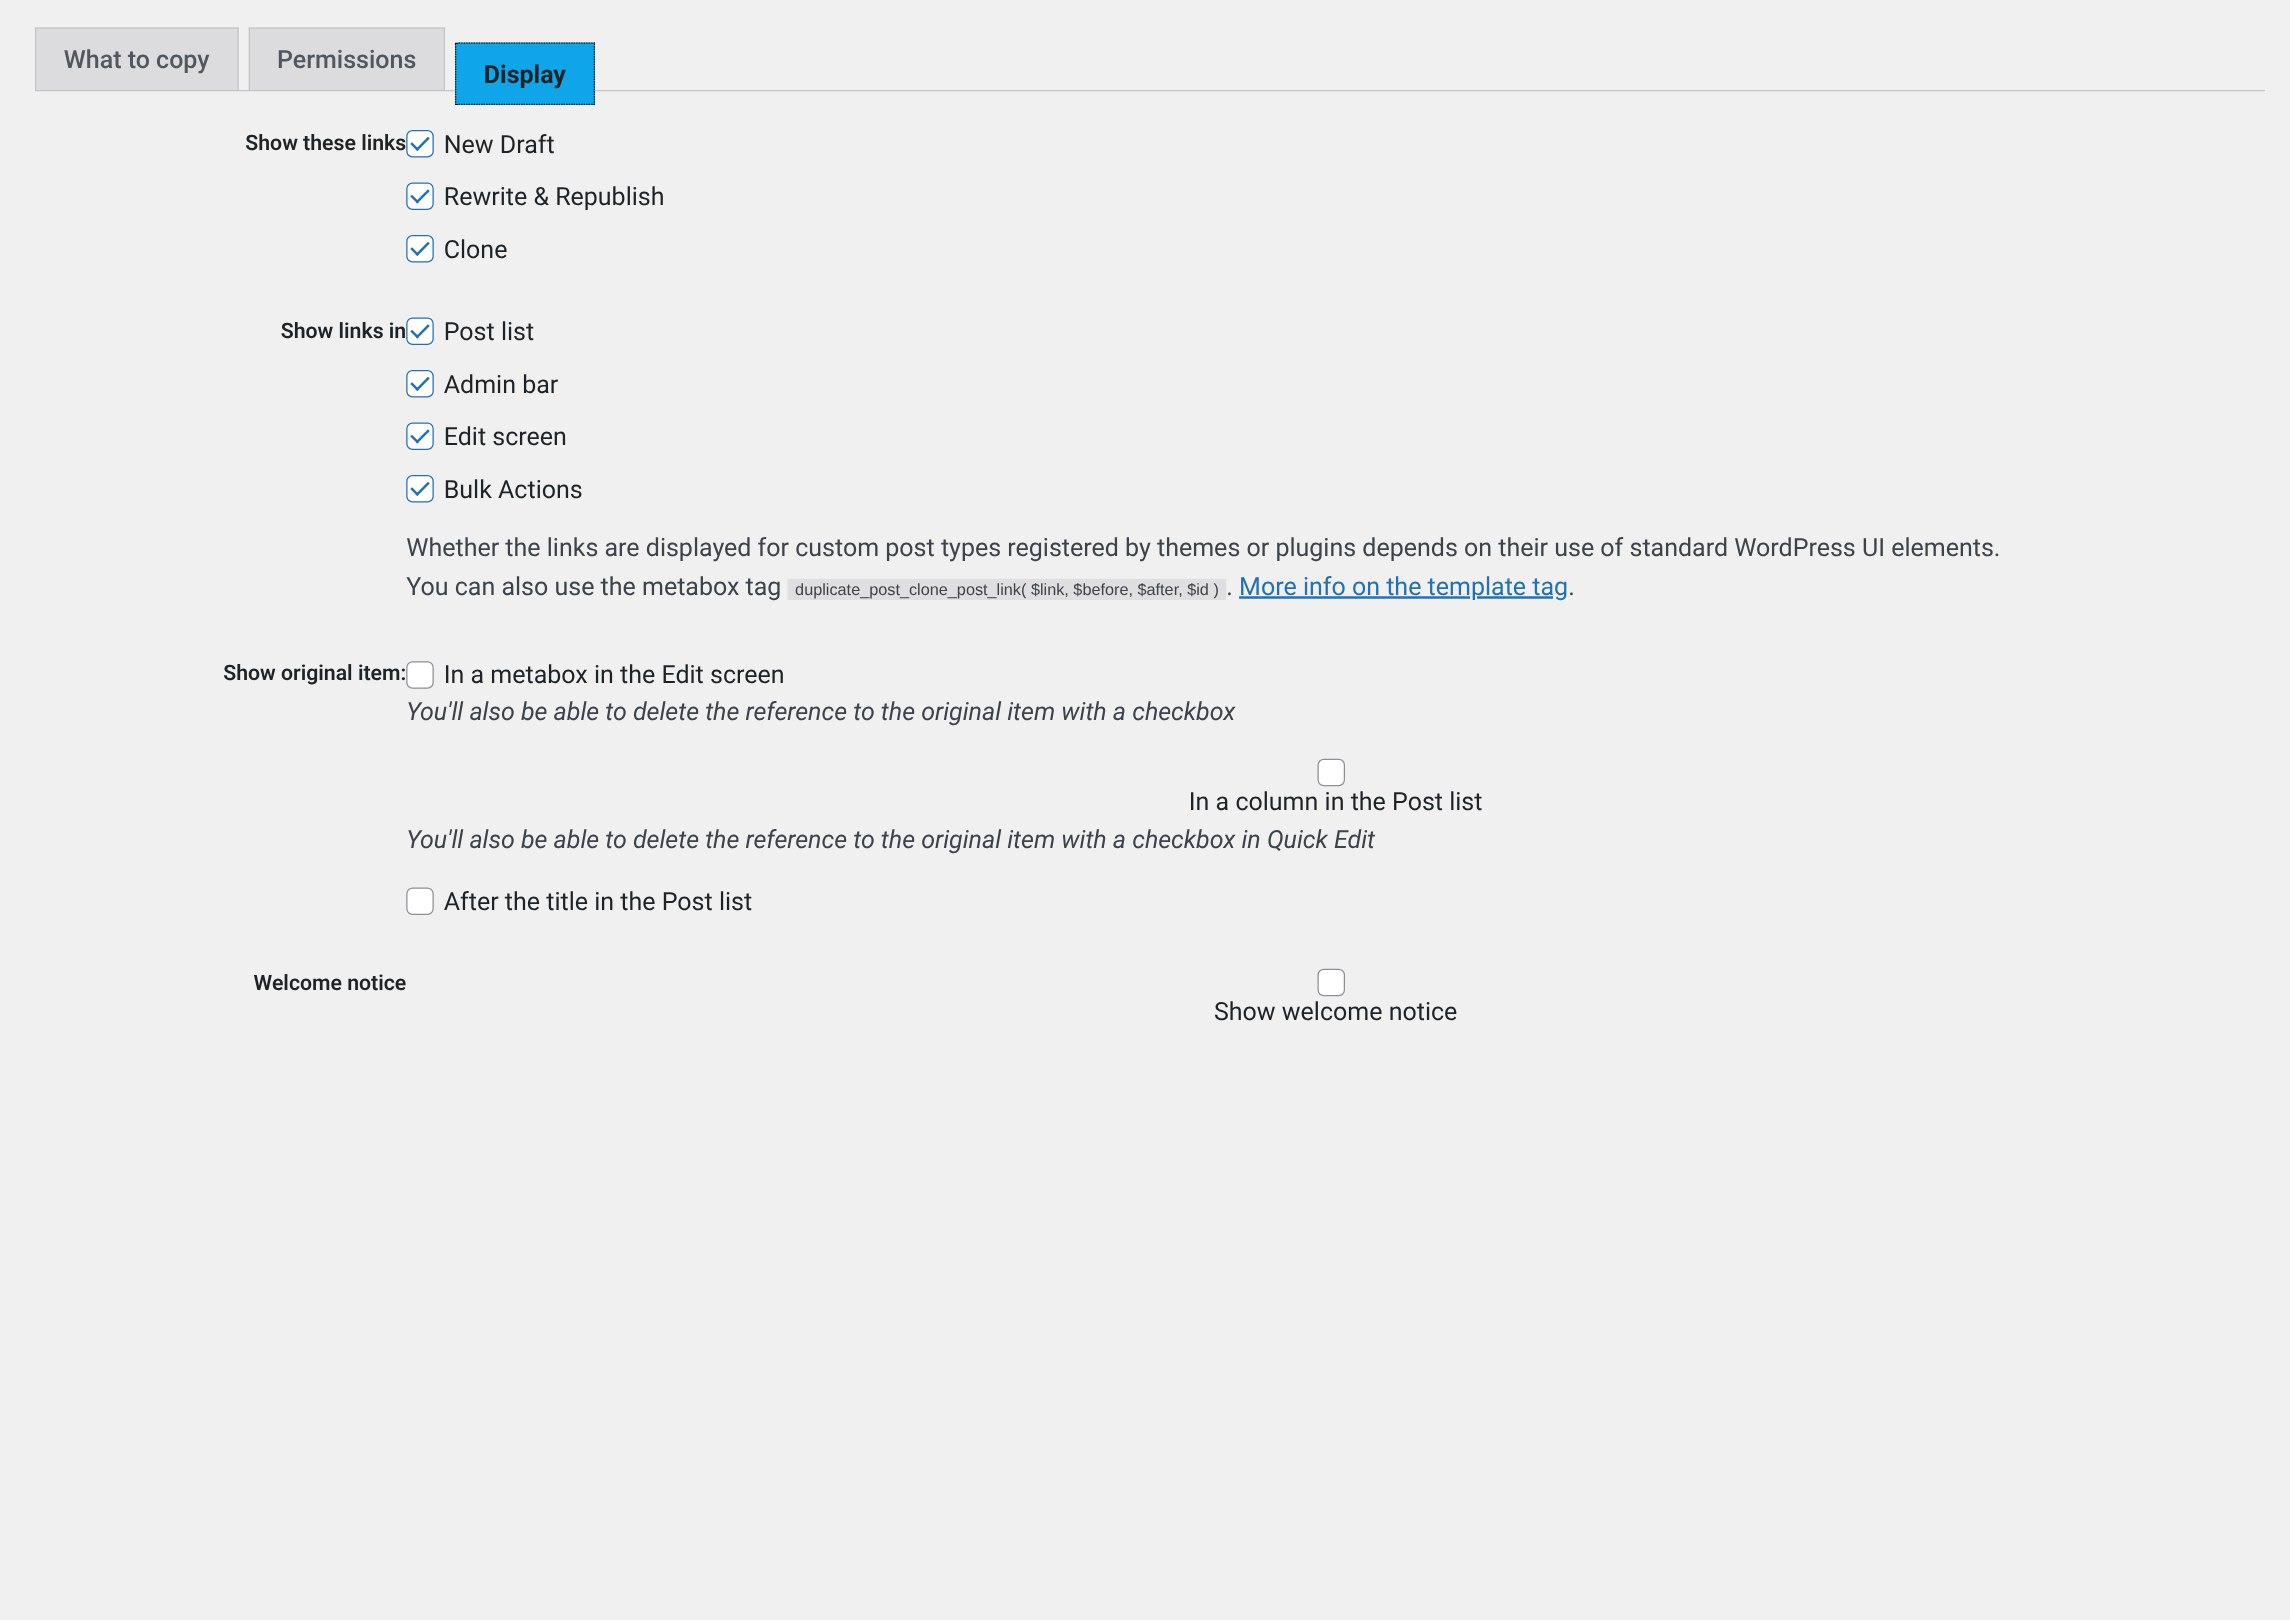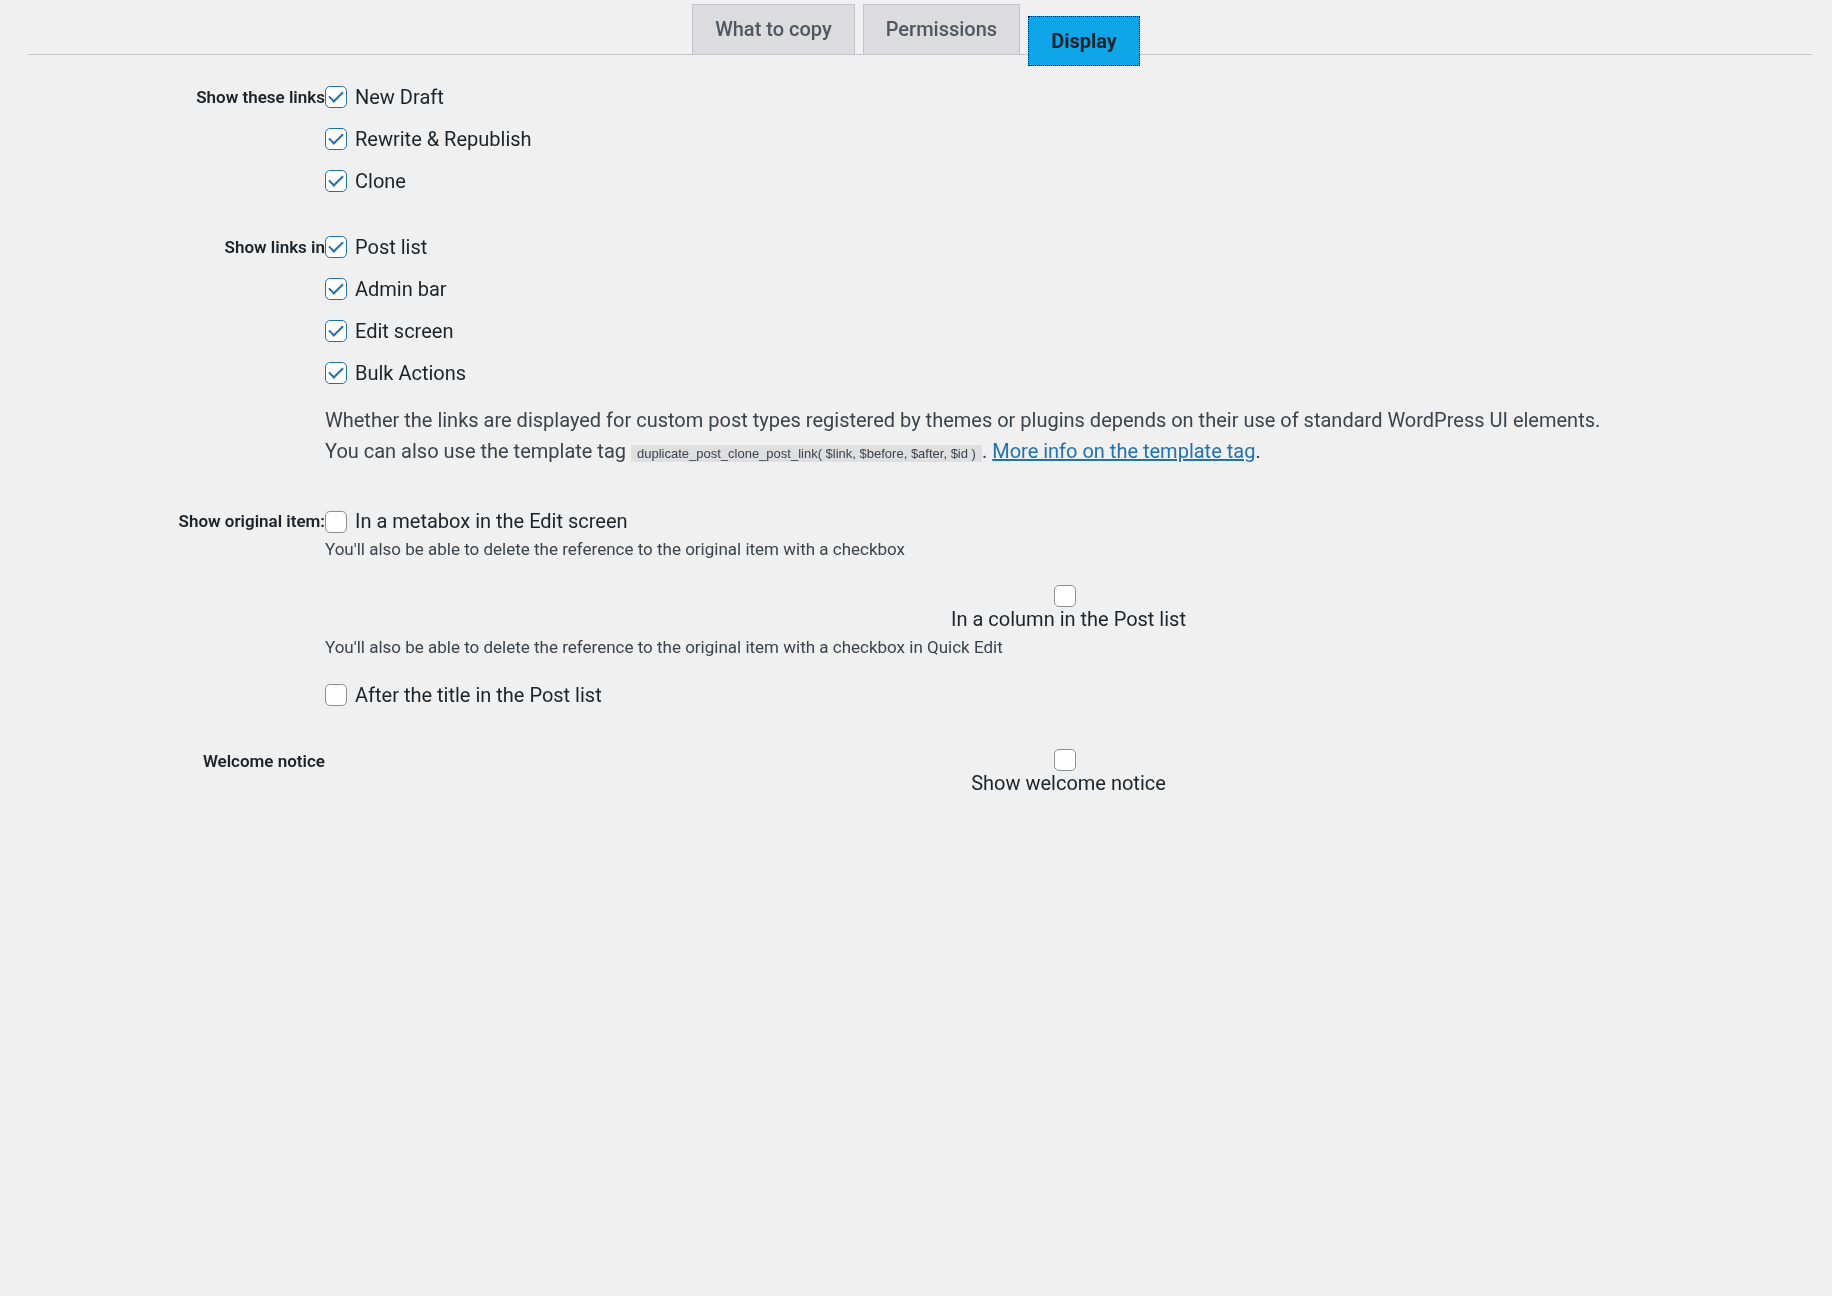--- a/index.html
+++ b/index.html
@@ -6,23 +6,22 @@
     body {
       font-family: -apple-system, BlinkMacSystemFont, "Segoe UI", Roboto, sans-serif;
       background: #f0f0f1;
       color: #1d2327;
       font-size: 14px;
       padding: 0 20px 40px 20px;
     }
     .tabs {
       display: flex;
       border-bottom: 1px solid #c3c4c7;
-      padding-top: 4px;
+      padding-top: 22px;
       margin-left: 8px;
-      justify-content: center;
     }
     .tab {
       padding: 12px 22px;
       background: #dcdcde;
       border: 1px solid #c3c4c7;
       border-bottom: none;
       margin-right: 8px;
       font-size: 20px;
       color: #50575e;
       cursor: pointer;
@@ -103,24 +102,25 @@
       background: #dfdfe1;
       font-family: Liberation Sans, sans-serif;
       font-size: 13px;
       padding: 1px 6px;
     }
     .description a {
       color: #2271b1;
       text-decoration: underline;
     }
     .sub-description {
-      font-size: 17px;
+      font-size: 20px;
       color: #3c434a;
       margin-top: 6px;
       margin-bottom: 26px;
+      font-style: italic;
     }
     .original-block { margin-bottom: 26px; }
     .original-block:last-child { margin-bottom: 0; }
   </style>
 </head>
 <body>
 
 <div class="tabs">
   <div class="tab">What to copy</div>
   <div class="tab">Permissions</div>
@@ -161,21 +161,21 @@
       <div class="checkbox-item">
         <div class="checkbox checked"></div>
         <span class="checkbox-label">Edit screen</span>
       </div>
       <div class="checkbox-item">
         <div class="checkbox checked"></div>
         <span class="checkbox-label">Bulk Actions</span>
       </div>
       <div class="description">
         <span>Whether the links are displayed for custom post types registered by themes or plugins depends on their use of standard WordPress UI elements.</span><br>
-        <span>You can also use the template tag </span><code>duplicate_post_clone_post_link( $link, $before, $after, $id )</code><span>. </span><a href="#">More info on the template tag</a><span>.</span>
+        <span>You can also use the metabox tag </span><code>duplicate_post_clone_post_link( $link, $before, $after, $id )</code><span>. </span><a href="#">More info on the template tag</a><span>.</span>
       </div>
     </div>
   </div>
 
   <div class="form-row">
     <div class="row-label">Show original item:</div>
     <div class="row-content">
       <div class="original-block">
         <div class="checkbox-item" style="margin-bottom:0;align-items:flex-end;">
           <div class="checkbox"></div>

